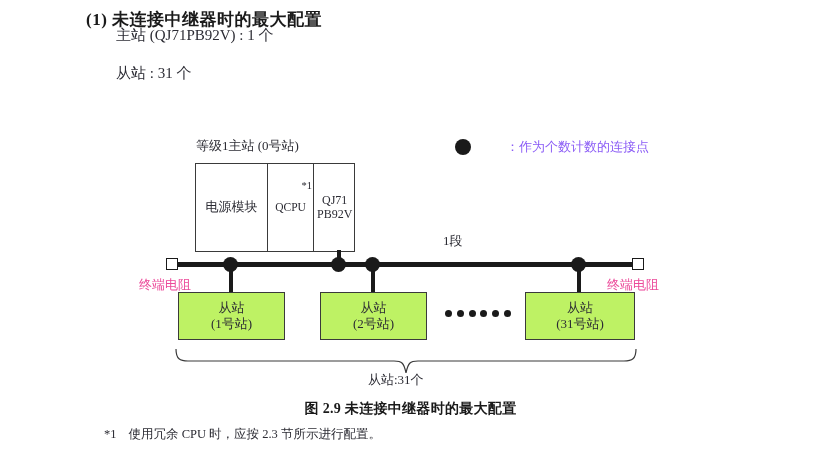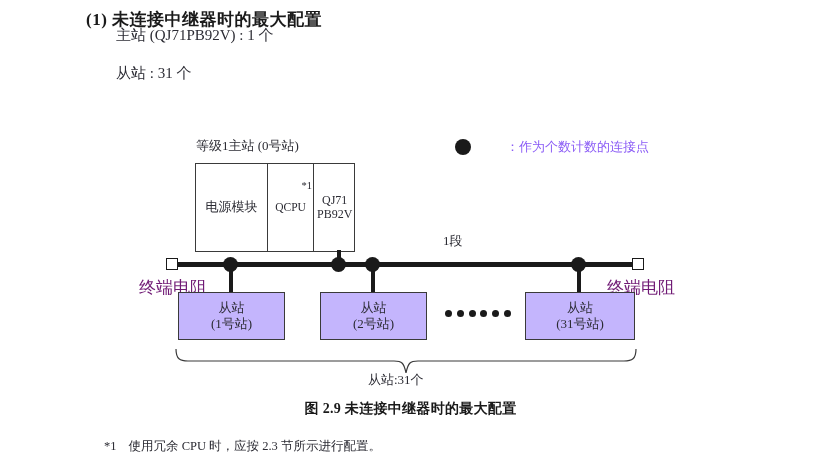--- a/index.html
+++ b/index.html
@@ -115,32 +115,32 @@
     width: 15px;
     height: 15px;
     border-radius: 50%;
     background: #1a1a1a;
   }
   .drop {
     width: 4px;
     background: #1a1a1a;
   }
 
-  .term-label { font-size: 17px; color: #701a75; white-space: nowrap; }
+  .term-label { font-size: 13px; color: #ec4899; white-space: nowrap; }
   .term-label-left { left: 139px; top: 276px; }
   .term-label-right { left: 607px; top: 276px; }
   .seg-label { left: 443px; top: 232px; font-size: 13px; color: #2b2b33; }
 
   
   .slave-box {
     top: 292px;
     height: 48px;
     border: 1.3px solid #3a3a3a;
     box-sizing: border-box;
-    background: #c4b5fd;
+    background: #bef264;
     display: flex;
     flex-direction: column;
     align-items: center;
     justify-content: center;
     font-size: 13px;
     line-height: 1.25;
     color: #2b2b33;
   }
   .slave-1 { left: 178px; width: 107px; }
   .slave-2 { left: 320px; width: 107px; }
@@ -193,21 +193,20 @@
     font-weight: bold;
     color: #1a1a1a;
     letter-spacing: 0.3px;
   }
   .footnote {
     left: 104px;
     top: 426px;
     font-size: 12.5px;
     white-space: nowrap;
     color: #2b2b33;
-    margin-top: 12px;
   }
   .footnote .fn-mark { margin-right: 12px; }
 </style>
 </head>
 <body>
 
 <div id="page">
 
   <div class="abs heading">
     <span>(1)</span>

